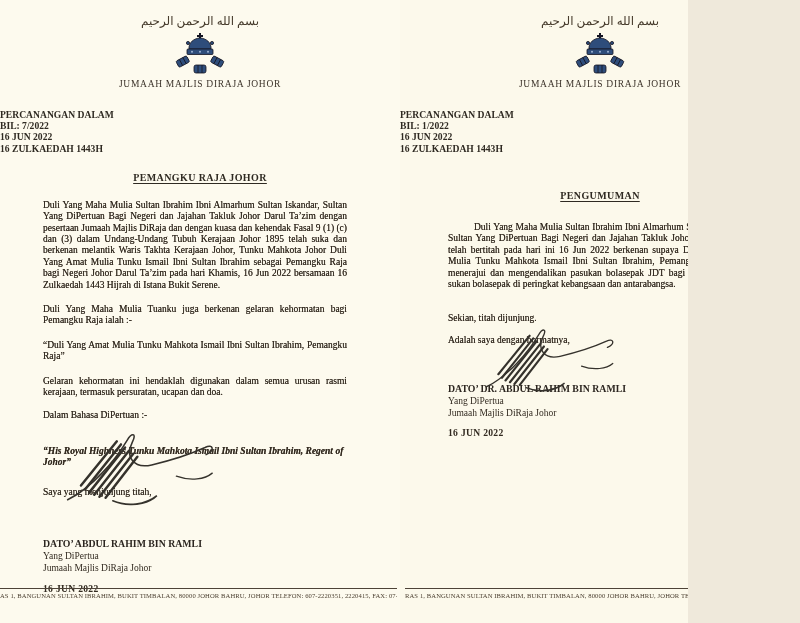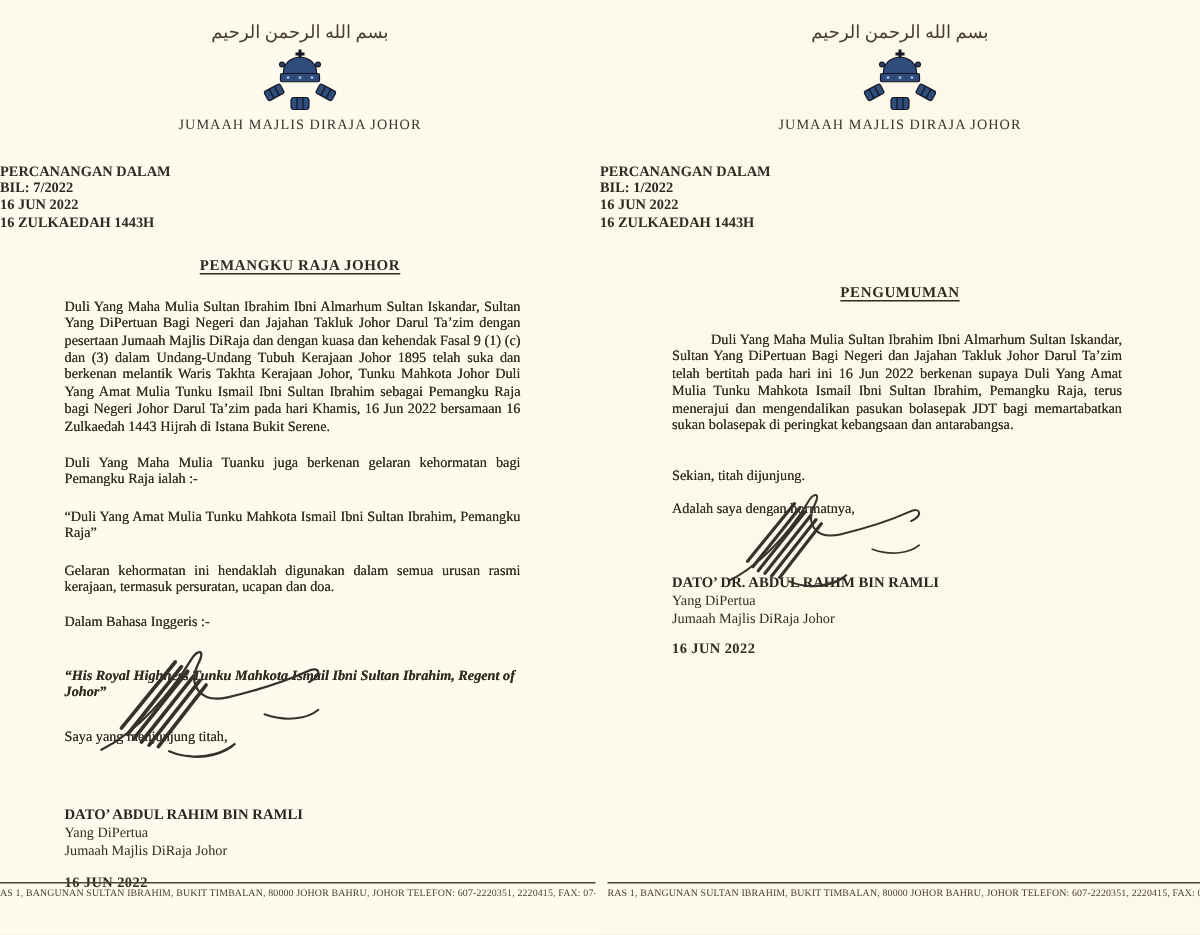--- a/index.html
+++ b/index.html
@@ -1,20 +1,20 @@
 <!DOCTYPE html>
 <html><head>
 <meta charset="utf-8">
 <style>
   * { margin:0; padding:0; box-sizing:border-box; }
   html,body { width:800px; height:623px; }
   body { font-family:"Liberation Serif", serif; background:#efe9db; }
 
   .scan {
-    position:relative; width:800px; height:623px; overflow:hidden;
+    position:relative; width:688px; height:623px; overflow:hidden;
     background:linear-gradient(#fdfaee 0 97%, #f6eee4);
   }
   .page {
     position:absolute; top:0; width:400px; height:623px;
     color:#332b21;
   }
   .page.left  { left:0;   background:#fdfaee; }
   .page.right { left:400px; background:#fcf9eb; }
 
   .bismillah {
@@ -116,21 +116,21 @@
       <div>16 ZULKAEDAH 1443H</div>
     </div>
 
     <div class="doc-title">PEMANGKU RAJA JOHOR</div>
 
     <div class="body-text">
       <p class="p-first">Duli Yang Maha Mulia Sultan Ibrahim Ibni Almarhum Sultan Iskandar, Sultan Yang DiPertuan Bagi Negeri dan Jajahan Takluk Johor Darul Ta’zim dengan pesertaan Jumaah Majlis DiRaja dan dengan kuasa dan kehendak Fasal 9 (1) (c) dan (3) dalam Undang-Undang Tubuh Kerajaan Johor 1895 telah suka dan berkenan melantik Waris Takhta Kerajaan Johor, Tunku Mahkota Johor Duli Yang Amat Mulia Tunku Ismail Ibni Sultan Ibrahim sebagai Pemangku Raja bagi Negeri Johor Darul Ta’zim pada hari Khamis, 16 Jun 2022 bersamaan 16 Zulkaedah 1443 Hijrah di Istana Bukit Serene.</p>
       <p class="p-std">Duli Yang Maha Mulia Tuanku juga berkenan gelaran kehormatan bagi Pemangku Raja ialah :-</p>
       <p class="p-std">“Duli Yang Amat Mulia Tunku Mahkota Ismail Ibni Sultan Ibrahim, Pemangku Raja”</p>
       <p class="p-std">Gelaran kehormatan ini hendaklah digunakan dalam semua urusan rasmi kerajaan, termasuk persuratan, ucapan dan doa.</p>
-      <p class="p-tight">Dalam Bahasa Inggeris :-</p>
+      <p class="p-tight">Dalam Bahasa DiPertuan :-</p>
       <p class="p-en">“His Royal Highness Tunku Mahkota Ismail Ibni Sultan Ibrahim, Regent of Johor”</p>
       <p class="p-closing">Saya yang menjunjung titah,</p>
 
       <div class="sig-block">
         <div class="sig-name">DATO’ ABDUL RAHIM BIN RAMLI</div>
         <div class="sig-line">Yang DiPertua</div>
         <div class="sig-line">Jumaah Majlis DiRaja Johor</div>
       </div>
       <div class="doc-date">16 JUN 2022</div>
     </div>

